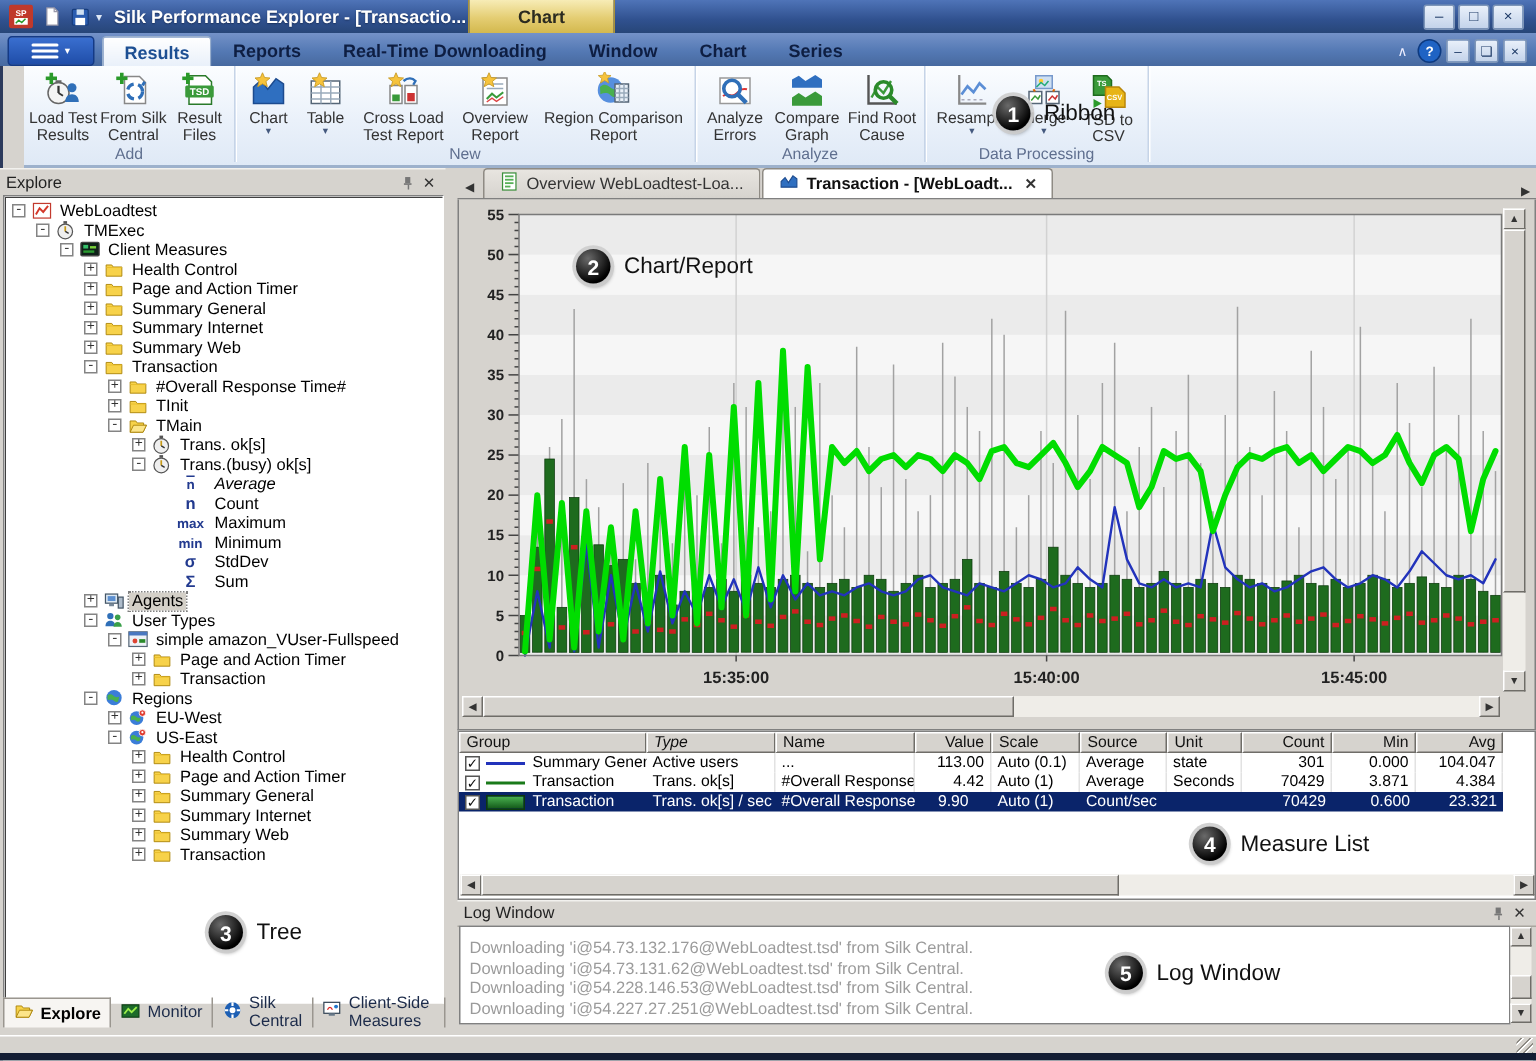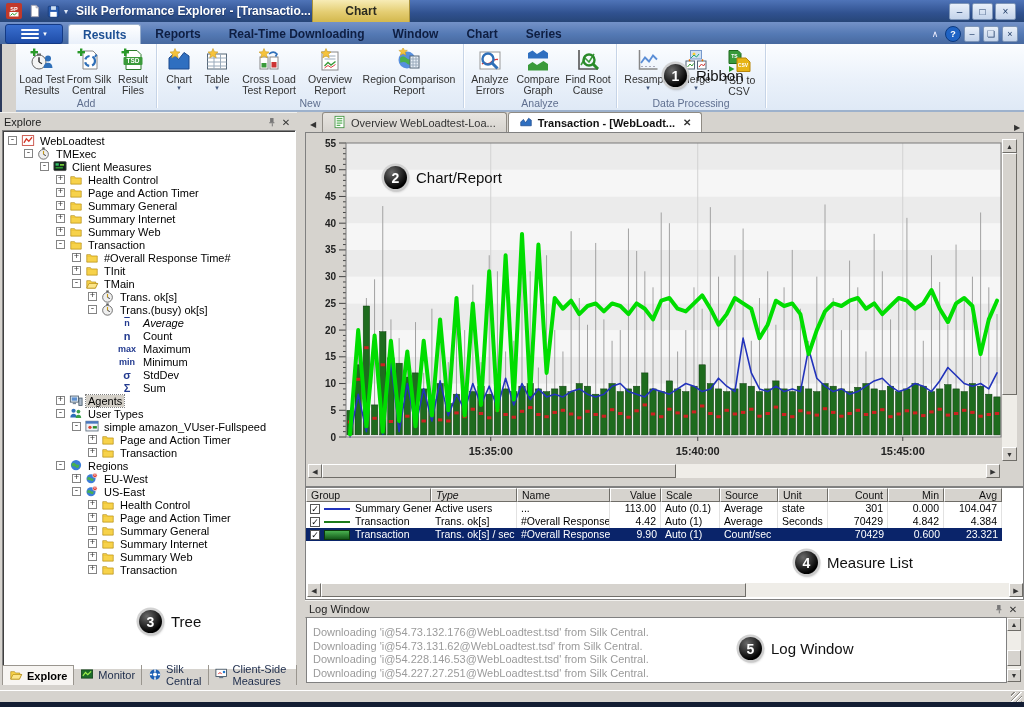--- a/index.html
+++ b/index.html
@@ -1192,34 +1192,34 @@
             </span>
             <span>Transaction</span>
           </div>
           <div class="mc" style="width: 86px; border-right: 1px solid rgb(226, 226, 226);">Trans. ok[s]</div>
           <div class="mc" style="width: 93px; border-right: 1px solid rgb(226, 226, 226);">#Overall Response Ti...</div>
           <div class="mc r" style="width: 51px; border-right: 1px solid rgb(226, 226, 226);">4.42</div>
           <div class="mc" style="width: 59px; border-right: 1px solid rgb(226, 226, 226);">Auto (1)</div>
           <div class="mc" style="width: 58px; border-right: 1px solid rgb(226, 226, 226);">Average</div>
           <div class="mc" style="width: 50px; border-right: 1px solid rgb(226, 226, 226);">Seconds</div>
           <div class="mc r" style="width: 60px; border-right: 1px solid rgb(226, 226, 226);">70429</div>
-          <div class="mc r" style="width: 56px; border-right: 1px solid rgb(226, 226, 226);">4.842</div>
+          <div class="mc r" style="width: 56px; border-right: 1px solid rgb(226, 226, 226);">3.871</div>
           <div class="mc r" style="width: 58px; border-right: 1px solid rgb(226, 226, 226);">4.384</div>
         </div>
         <div class="mrow selected" style="top: 40px;">
           <div class="mc" style="width: 125px; display: flex; align-items: center; padding: 0px 2px;">
             <span class="mcheck">✓</span>
             <span class="msw sw-bar-green">
               <i></i>
             </span>
             <span>Transaction</span>
           </div>
           <div class="mc" style="width: 86px;">Trans. ok[s] / sec</div>
           <div class="mc" style="width: 93px;">#Overall Response Ti...</div>
-          <div class="mc r" style="width: 51px;">9.90</div>
+          <div class="mc r" style="width: 51px; text-align: center;">9.90</div>
           <div class="mc" style="width: 59px;">Auto (1)</div>
           <div class="mc" style="width: 58px;">Count/sec</div>
           <div class="mc" style="width: 50px;"></div>
           <div class="mc r" style="width: 60px;">70429</div>
           <div class="mc r" style="width: 56px;">0.600</div>
           <div class="mc r" style="width: 58px;">23.321</div>
         </div>
       </div>
 
     <div class="logpane">

